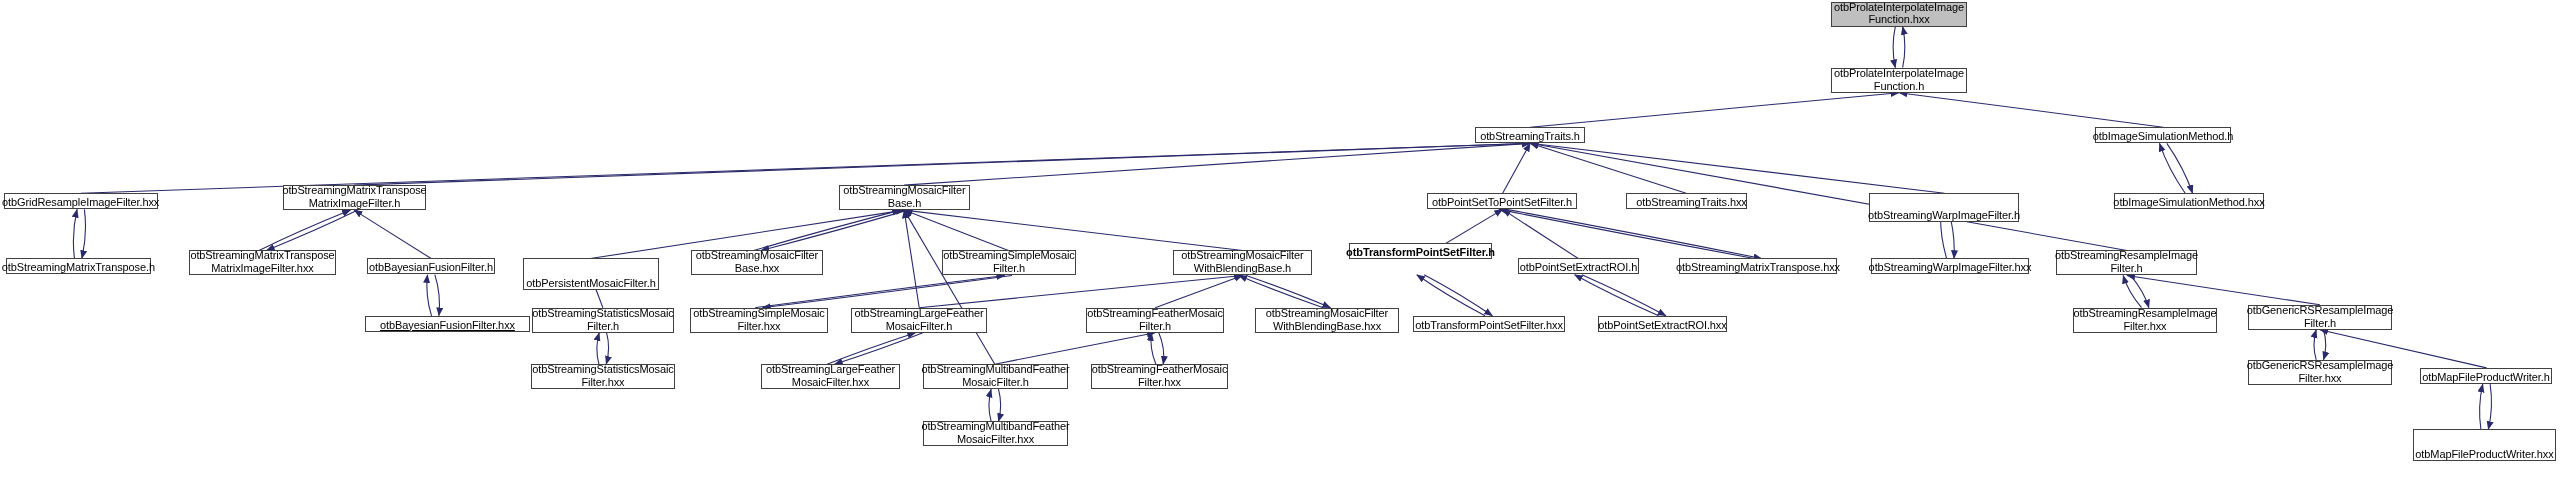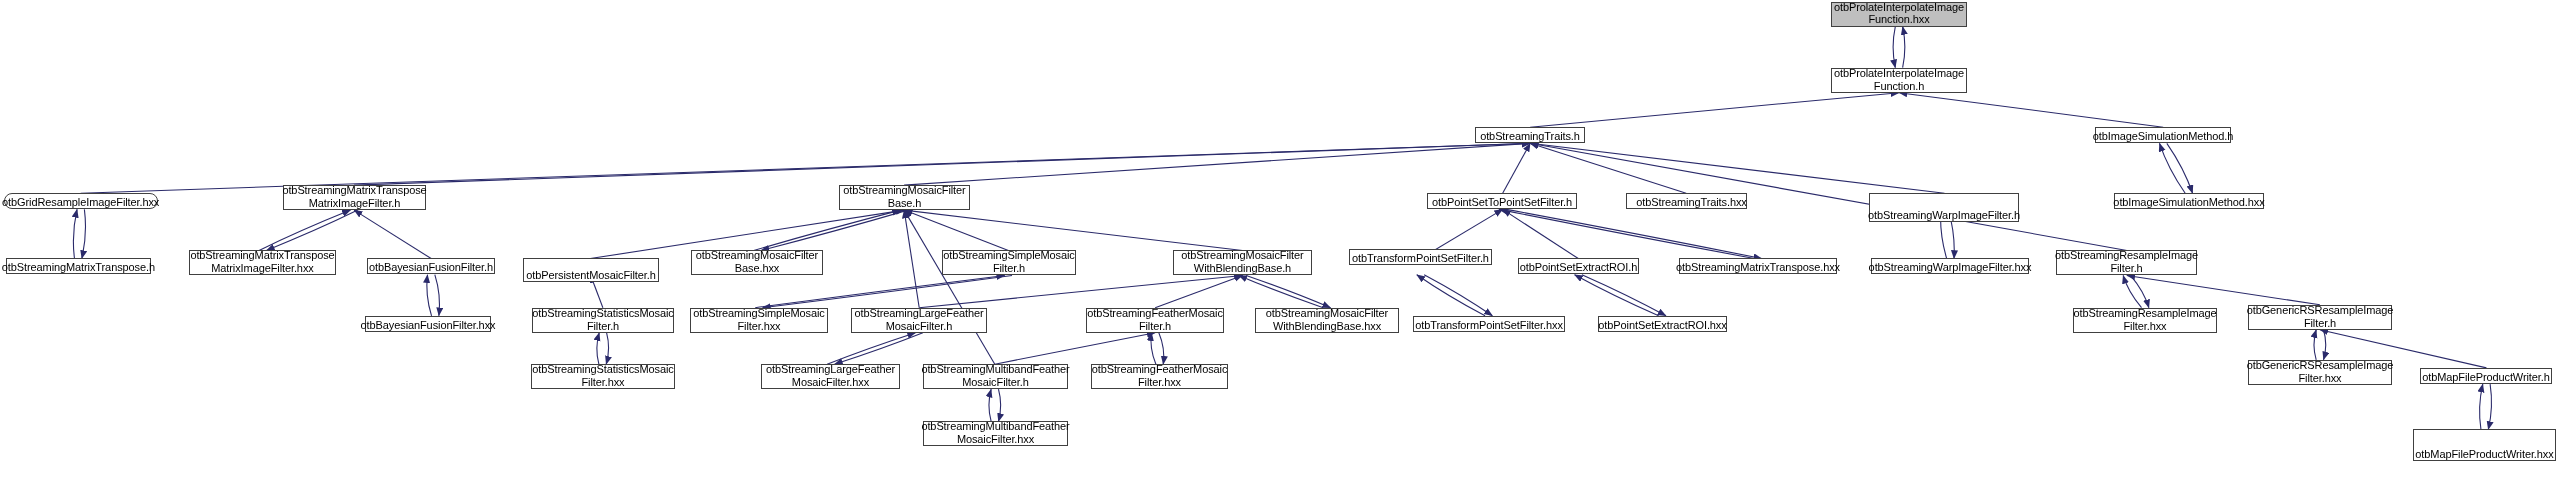--- a/index.html
+++ b/index.html
@@ -118,41 +118,41 @@
         <path d="M3393,523 Q3397.75,554 3390.5,585" marker-end="url(#arrowhead)"></path>
       </g>
   </svg>
   <div id="nodes">
       <div class="node highlight" style="left: 1831px; top: 1.5px; width: 136px; height: 25px;"><span>otbProlateInterpolateImage
 Function.hxx</span></div>
       <div class="node" style="left: 1831px; top: 68px; width: 136px; height: 25px;"><span>otbProlateInterpolateImage
 Function.h</span></div>
       <div class="node" style="left: 2095px; top: 127px; width: 136px; height: 16px;"><span>otbImageSimulationMethod.h</span></div>
       <div class="node" style="left: 1475px; top: 127px; width: 110px; height: 16px;"><span>otbStreamingTraits.h</span></div>
-      <div class="node" style="left: 3.7px; top: 193px; width: 154px; height: 16px; border-radius: 8px;"><span>otbGridResampleImageFilter.hxx</span></div>
+      <div class="node" style="left: 3.7px; top: 193px; width: 154px; height: 16px;"><span>otbGridResampleImageFilter.hxx</span></div>
       <div class="node" style="left: 283px; top: 185px; width: 143px; height: 25px;"><span>otbStreamingMatrixTranspose
 MatrixImageFilter.h</span></div>
       <div class="node" style="left: 839px; top: 185px; width: 131px; height: 25px;"><span>otbStreamingMosaicFilter
 Base.h</span></div>
       <div class="node" style="left: 1427px; top: 193px; width: 150px; height: 16px;"><span>otbPointSetToPointSetFilter.h</span></div>
       <div class="node" style="left: 1626px; top: 193px; width: 121px; height: 16px; padding-left: 10px;"><span>otbStreamingTraits.hxx</span></div>
       <div class="node" style="left: 1869px; top: 193px; width: 150px; height: 29px;"><span>otbStreamingWarpImageFilter.h</span></div>
       <div class="node" style="left: 2114px; top: 193px; width: 150px; height: 16px;"><span>otbImageSimulationMethod.hxx</span></div>
       <div class="node" style="left: 5.9px; top: 258px; width: 145px; height: 16px;"><span>otbStreamingMatrixTranspose.h</span></div>
       <div class="node" style="left: 189px; top: 250px; width: 147px; height: 25px;"><span>otbStreamingMatrixTranspose
 MatrixImageFilter.hxx</span></div>
       <div class="node" style="left: 367px; top: 258px; width: 128px; height: 16px;"><span>otbBayesianFusionFilter.h</span></div>
-      <div class="node" style="left: 523px; top: 258px; width: 136px; height: 24px;"><span>otbPersistentMosaicFilter.h</span></div>
+      <div class="node" style="left: 523px; top: 258px; width: 136px; height: 32px;"><span>otbPersistentMosaicFilter.h</span></div>
       <div class="node" style="left: 691px; top: 250px; width: 132px; height: 25px;"><span>otbStreamingMosaicFilter
 Base.hxx</span></div>
       <div class="node" style="left: 942px; top: 250px; width: 134px; height: 25px;"><span>otbStreamingSimpleMosaic
 Filter.h</span></div>
       <div class="node" style="left: 1173px; top: 250px; width: 139px; height: 25px;"><span>otbStreamingMosaicFilter
 WithBlendingBase.h</span></div>
-      <div class="node" style="left: 1349px; top: 249px; width: 143px; height: 16px;"><span>otbTransformPointSetFilter.h</span></div>
+      <div class="node" style="left: 1349px; top: 243px; width: 143px; height: 16px; font-weight: bold;"><span>otbTransformPointSetFilter.h</span></div>
       <div class="node" style="left: 1518px; top: 258px; width: 121px; height: 16px;"><span>otbPointSetExtractROI.h</span></div>
       <div class="node" style="left: 1679px; top: 258px; width: 158px; height: 16px;"><span>otbStreamingMatrixTranspose.hxx</span></div>
       <div class="node" style="left: 1871px; top: 258px; width: 158px; height: 16px;"><span>otbStreamingWarpImageFilter.hxx</span></div>
       <div class="node" style="left: 2056px; top: 250px; width: 141px; height: 25px;"><span>otbStreamingResampleImage
 Filter.h</span></div>
       <div class="node" style="left: 532px; top: 308px; width: 142px; height: 25px;"><span>otbStreamingStatisticsMosaic
 Filter.h</span></div>
       <div class="node" style="left: 690px; top: 308px; width: 138px; height: 25px;"><span>otbStreamingSimpleMosaic
 Filter.hxx</span></div>
       <div class="node" style="left: 851px; top: 308px; width: 136px; height: 25px;"><span>otbStreamingLargeFeather
@@ -174,16 +174,16 @@
       <div class="node" style="left: 923px; top: 364px; width: 145px; height: 25px;"><span>otbStreamingMultibandFeather
 MosaicFilter.h</span></div>
       <div class="node" style="left: 1091px; top: 364px; width: 137px; height: 25px;"><span>otbStreamingFeatherMosaic
 Filter.hxx</span></div>
       <div class="node" style="left: 2248px; top: 360px; width: 144px; height: 25px;"><span>otbGenericRSResampleImage
 Filter.hxx</span></div>
       <div class="node" style="left: 2420px; top: 368px; width: 132px; height: 16px;"><span>otbMapFileProductWriter.h</span></div>
       <div class="node" style="left: 923px; top: 421px; width: 145px; height: 25px;"><span>otbStreamingMultibandFeather
 MosaicFilter.hxx</span></div>
       <div class="node" style="left: 2413px; top: 429px; width: 143px; height: 32px;"><span>otbMapFileProductWriter.hxx</span></div>
-      <div class="node" style="left: 365px; top: 316px; width: 126px; height: 16px;"><span>otbBayesianFusionFilter.hxx</span></div>
+      <div class="node" style="left: 365px; top: 316px; width: 165px; height: 16px; text-decoration: underline;"><span>otbBayesianFusionFilter.hxx</span></div>
     </div>
 </div>
 
 
 </body></html>

